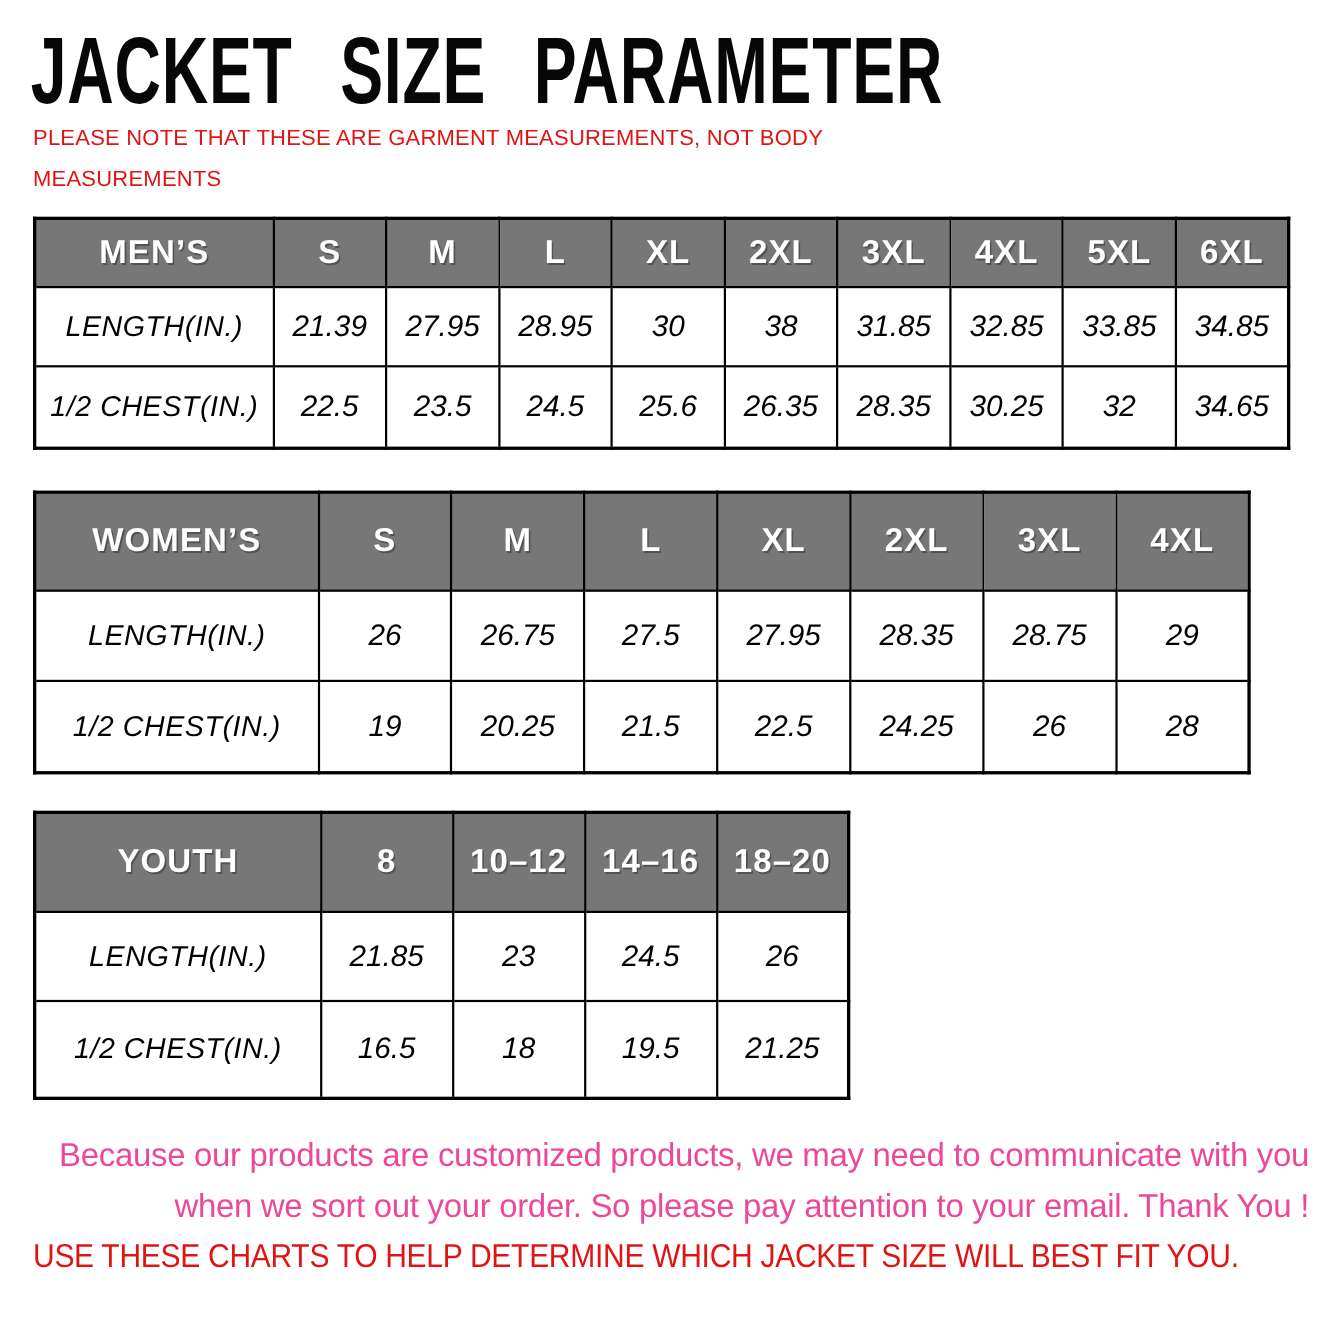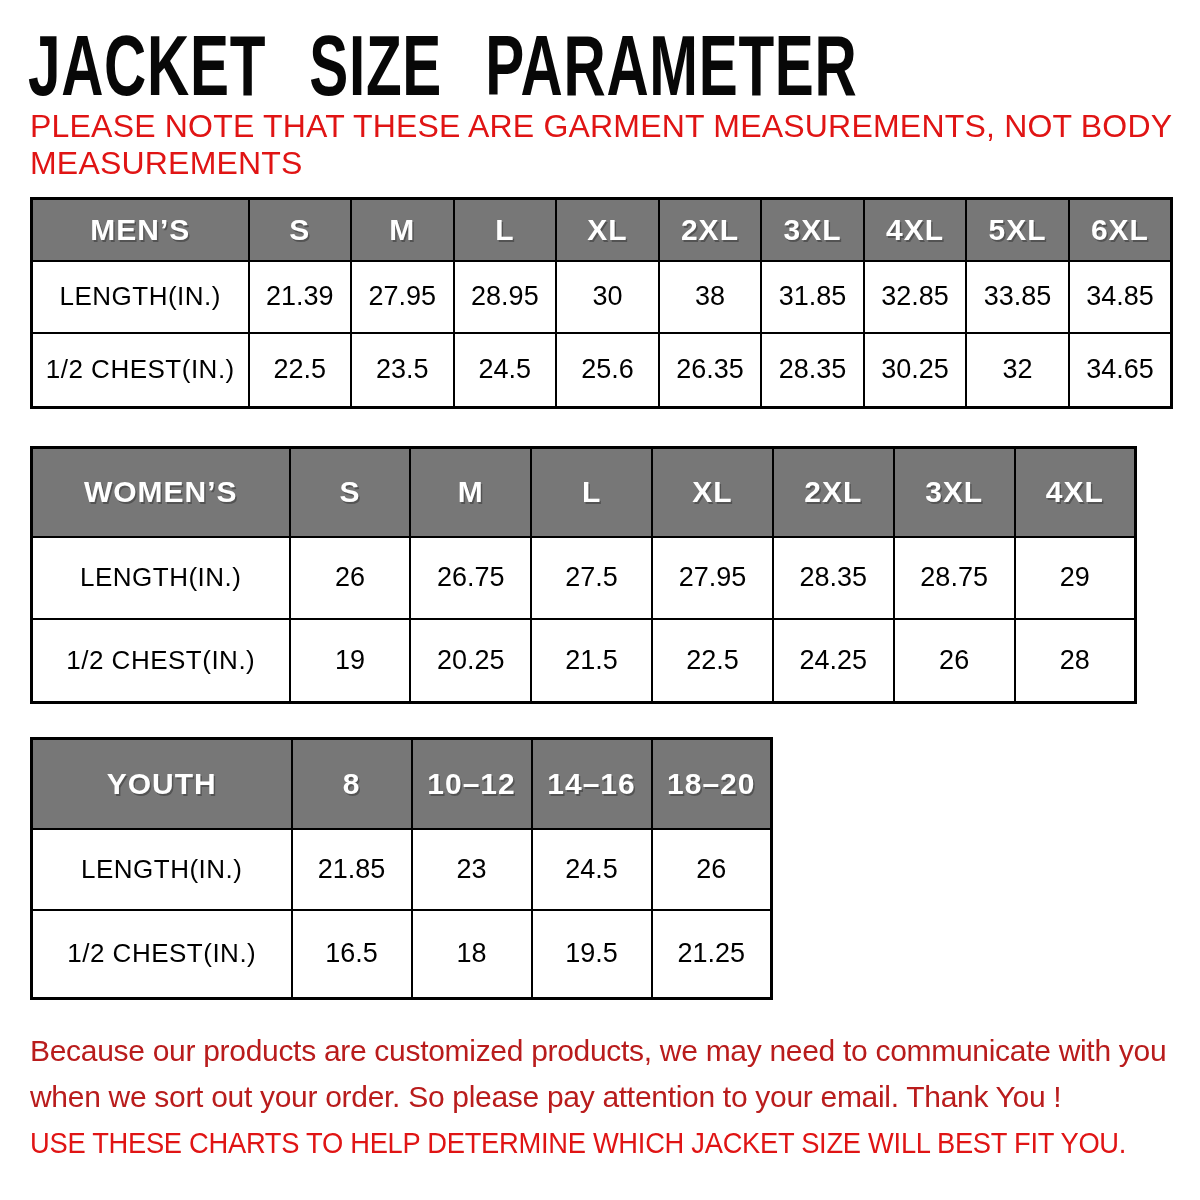--- a/index.html
+++ b/index.html
@@ -23,21 +23,21 @@
     transform: scaleX(0.68);
     transform-origin: left top;
     letter-spacing: 1px;
     word-spacing: 0.45em;
   }
   .note {
     position: absolute;
     left: 30px;
     top: 108px;
     color: #e01414;
-    font-size: 32px;
+    font-size: 20px;
     line-height: 37px;
     letter-spacing: 0.2px;
     font-weight: 500;
   }
   table.sizes {
     position: absolute;
     border-collapse: collapse;
     table-layout: fixed;
     background: #ffffff;
     border: 3px solid #000000;
@@ -50,35 +50,36 @@
     overflow: hidden;
   }
   .sizes th {
     background: #777777;
     color: #ffffff;
     font-size: 30px;
     font-weight: 600;
     letter-spacing: 1px;
     text-shadow: 1.5px 1.5px 0 rgba(0,0,0,0.30);
   }
-  .sizes td { font-size: 27px; color: #000000; font-weight: 500; }
+  .sizes td { font-size: 27px; color: #000000; font-weight: 500; font-style: italic; }
   .sizes td.rowlabel { font-size: 26px; letter-spacing: 0.5px; }
   #men-table   { left: 30px; top: 197px; width: 1143px; }
   #women-table { left: 30px; top: 446px; width: 1107px; border-radius: 19px; }
   #youth-table { left: 30px; top: 737px; width: 743px; }
   .footer-para {
     position: absolute;
     left: 30px;
     top: 1028px;
     width: 1160px;
-    color: #b91c1c;
+    color: #ec4899;
     font-size: 30px;
     line-height: 46px;
     letter-spacing: -0.3px;
     font-weight: 500;
+    text-align: right;
   }
   .footer-line {
     position: absolute;
     left: 30px;
     top: 1126px;
     color: #e01414;
     font-size: 30px;
     white-space: nowrap;
     transform: scaleX(0.91);
     transform-origin: left top;

